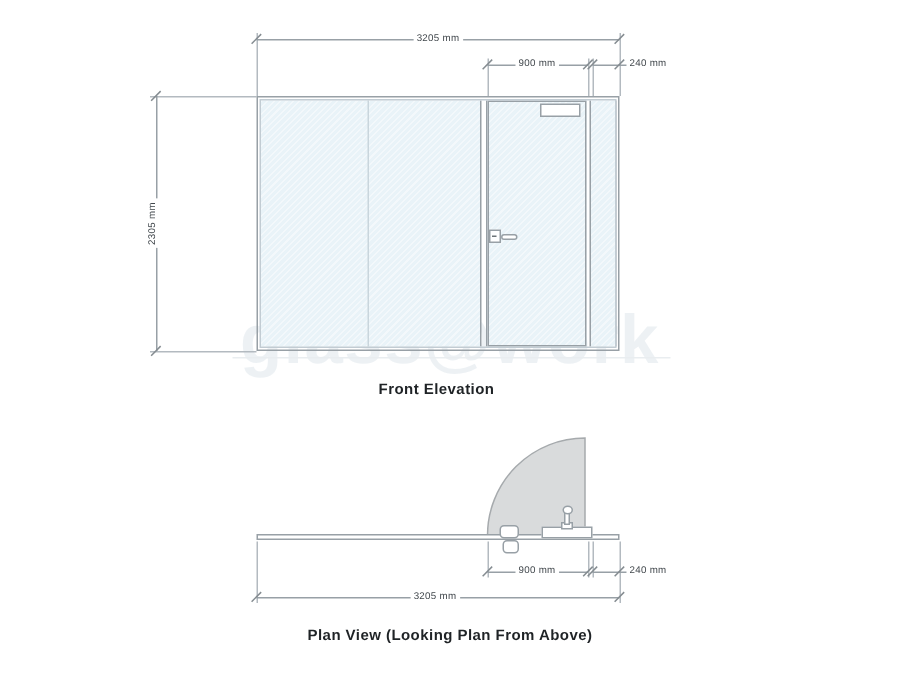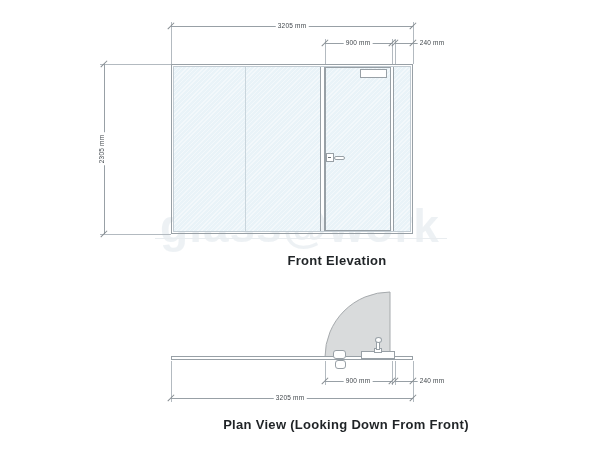--- a/index.html
+++ b/index.html
@@ -16,22 +16,22 @@
   .c-shadow{background:#e9edf0;}
   
   .tick{position:absolute;width:9px;height:1.2px;background:#858c91;
         transform:translate(-50%,-50%) rotate(-45deg);}
   
   .dlab{position:absolute;font-size:6.5px;line-height:8px;color:var(--dim-text);
         background:#fff;padding:0 2px;transform:translate(-50%,-50%);
         white-space:nowrap;letter-spacing:.2px;}
   .dlab.rot{transform:translate(-50%,-50%) rotate(-90deg);}
   
-  .vtitle{position:absolute;font-size:13px;font-weight:bold;color:var(--title-text);
-        transform:translate(-50%,-50%);white-space:nowrap;letter-spacing:.3px;margin-left:46px;}
+  .vtitle{position:absolute;font-size:10px;font-weight:bold;color:var(--title-text);
+        transform:translate(-50%,-50%);white-space:nowrap;letter-spacing:.3px;}
   
   .glass{background-color:var(--glass);
     background-image:repeating-linear-gradient(135deg, rgba(255,255,255,.45) 0px,
       rgba(255,255,255,.45) 1px, rgba(0,0,0,0) 1px, rgba(0,0,0,0) 3px);}
   
   .hw{position:absolute;background:#fff;border:1px solid var(--line);box-sizing:border-box;}
   .frame{position:absolute;border:1px solid var(--line);box-sizing:border-box;background:transparent;}
   .frame-inner{position:absolute;border:1px solid #c2ccd3;box-sizing:border-box;background:transparent;}
   .watermark{position:absolute;left:148px;top:197px;width:304px;height:58px;
     font-size:46px;font-weight:bold;line-height:58px;text-align:center;
@@ -144,16 +144,16 @@
       <div class="dlab" style="left:432px;top:381px;">240 mm</div>
     </div>
 
     <div>
       <div class="lnh c-line" style="left:171px;top:398px;width:242px;"></div>
       <div class="tick" style="left:171px;top:398px;"></div>
       <div class="tick" style="left:413px;top:398px;"></div>
       <div class="dlab" style="left:290px;top:398px;">3205 mm</div>
     </div>
 
-    <div class="vtitle" style="left:300px;top:424px;">Plan View (Looking Down From Front)</div>
+    <div class="vtitle" style="left:300px;top:424px;">Plan View (Looking Plan From Above)</div>
   </div>
 
 </div>
 
 </body></html>

